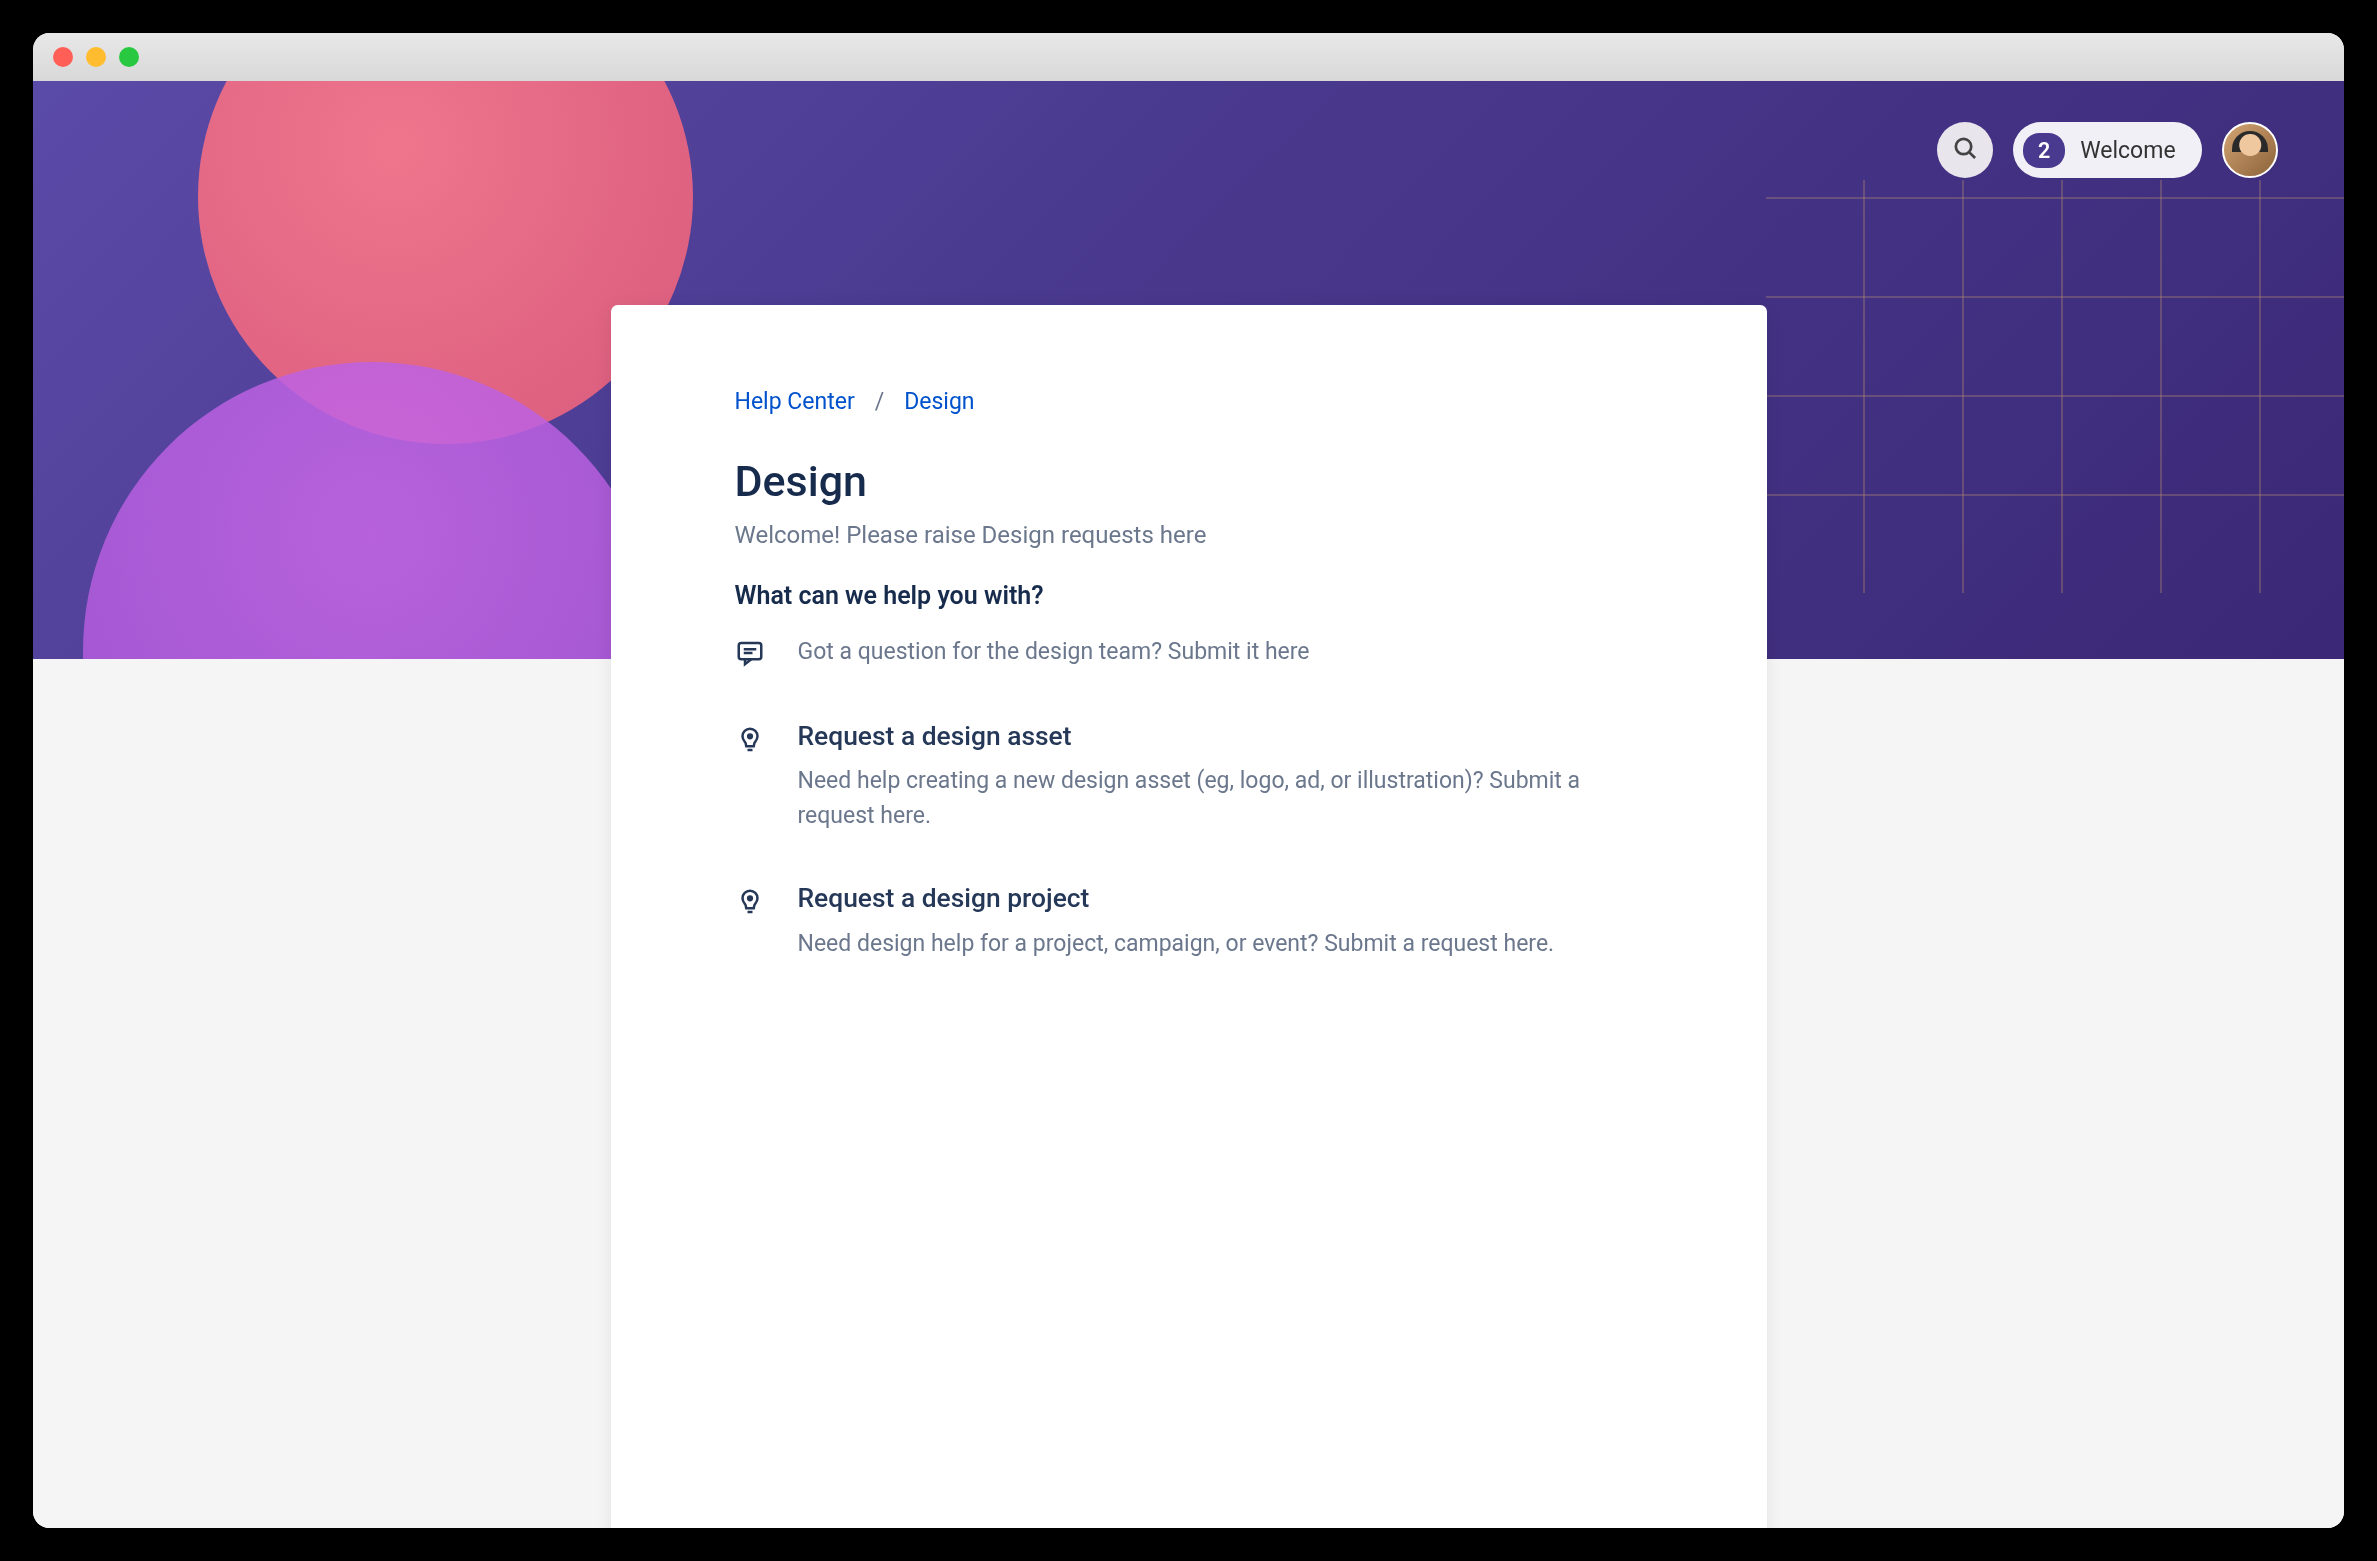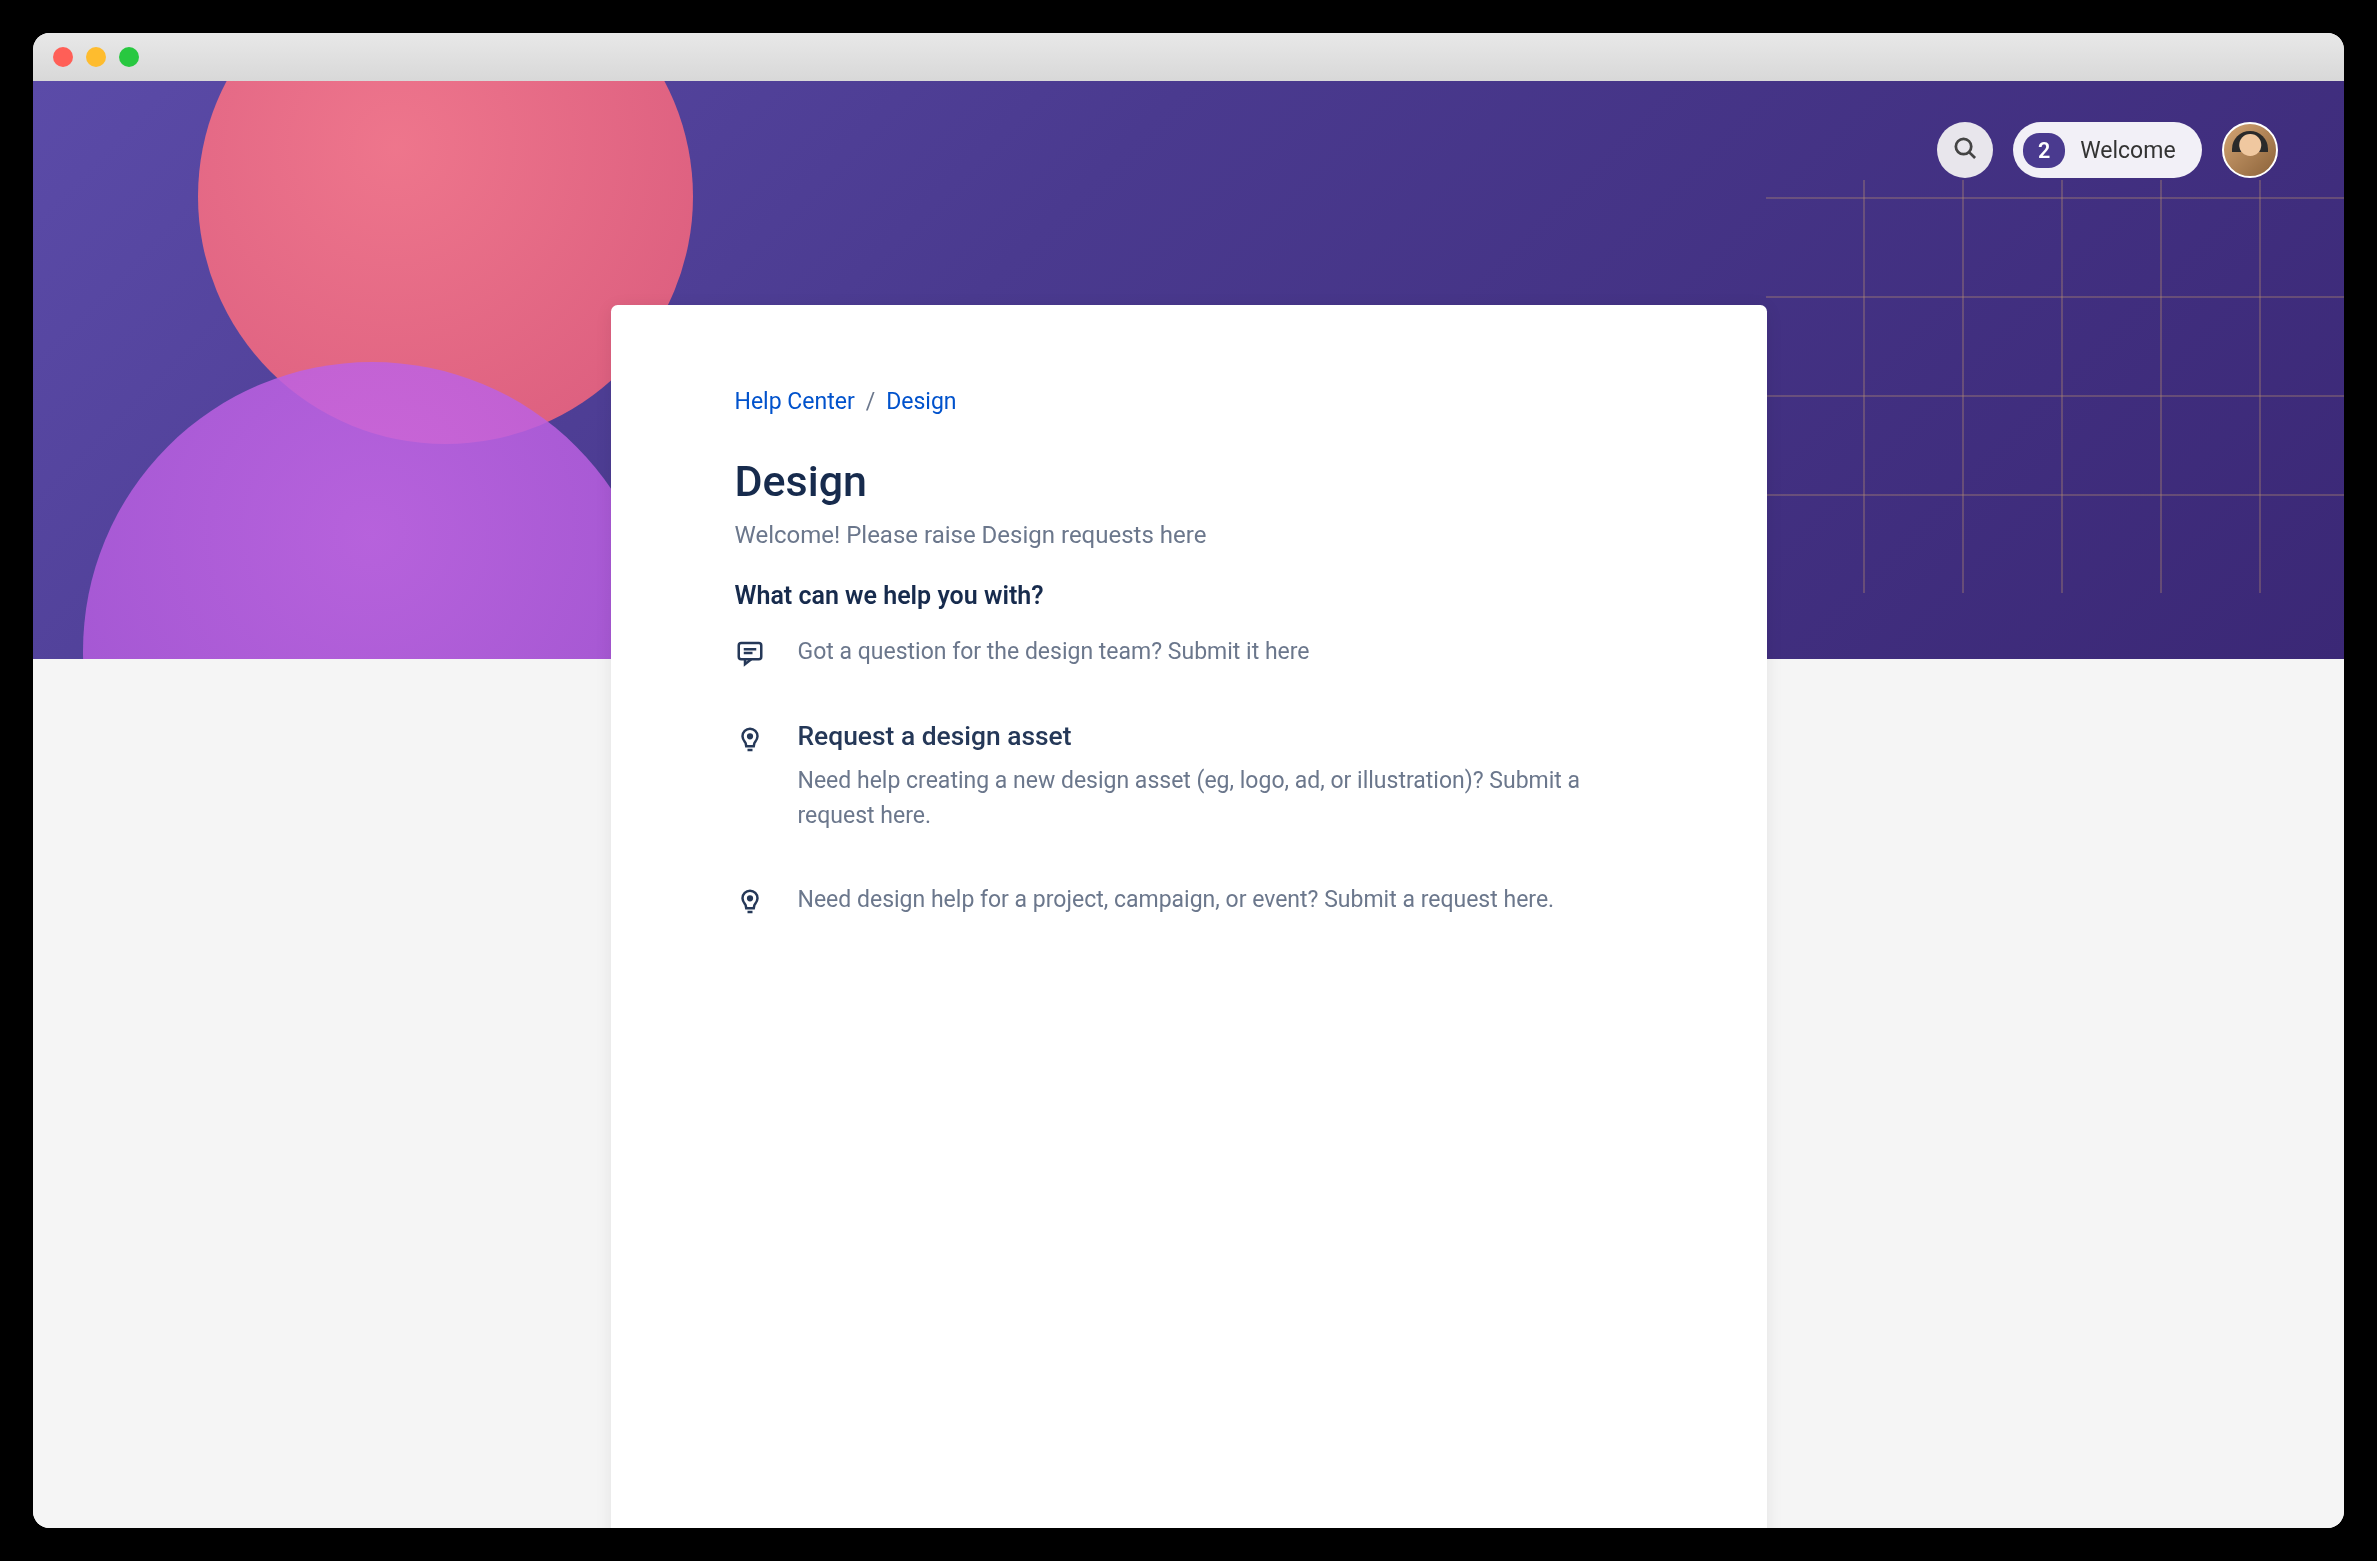--- a/index.html
+++ b/index.html
@@ -188,21 +188,21 @@
       min-height: 1238px;
       z-index: 5;
       box-shadow: 0 3.3px 16.5px rgba(0,0,0,0.08);
     }
     
     .breadcrumb {
       font-size: 23px;
       margin-bottom: 41px;
       display: flex;
       align-items: center;
-      gap: 11px;
+      gap: 20px;
     }
     
     .breadcrumb-link {
       color: #0052cc;
       cursor: pointer;
     }
     
     .breadcrumb-separator {
       color: #6b778c;
     }
@@ -358,20 +358,21 @@
 
       <div class="request-item">
         <div class="request-icon">
           <svg viewBox="0 0 24 24">
             <path d="M12 3 a6 6 0 0 1 6 6 c0 2.5 -1.5 4 -2.5 5.5 L15 17 H9 L8.5 14.5 C7.5 13 6 11.5 6 9 a6 6 0 0 1 6 -6 Z"></path>
             <line x1="10" y1="20" x2="14" y2="20"></line>
             <circle cx="12" cy="9" r="1.5" fill="#253858"></circle>
           </svg>
         </div>
         <div class="request-content">
+          <div class="request-title">Request a design project</div>
           <div class="request-description">Need design help for a project, campaign, or event? Submit a request here.</div>
         </div>
       </div>
 
 
     </div>
 
   </div>
 
 </div>

